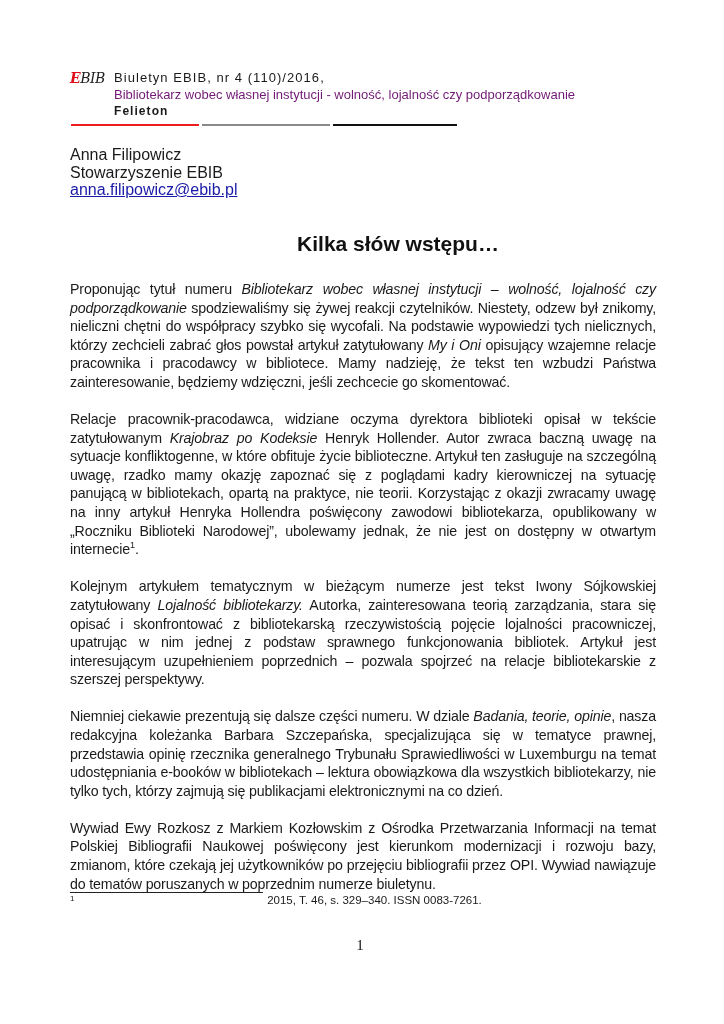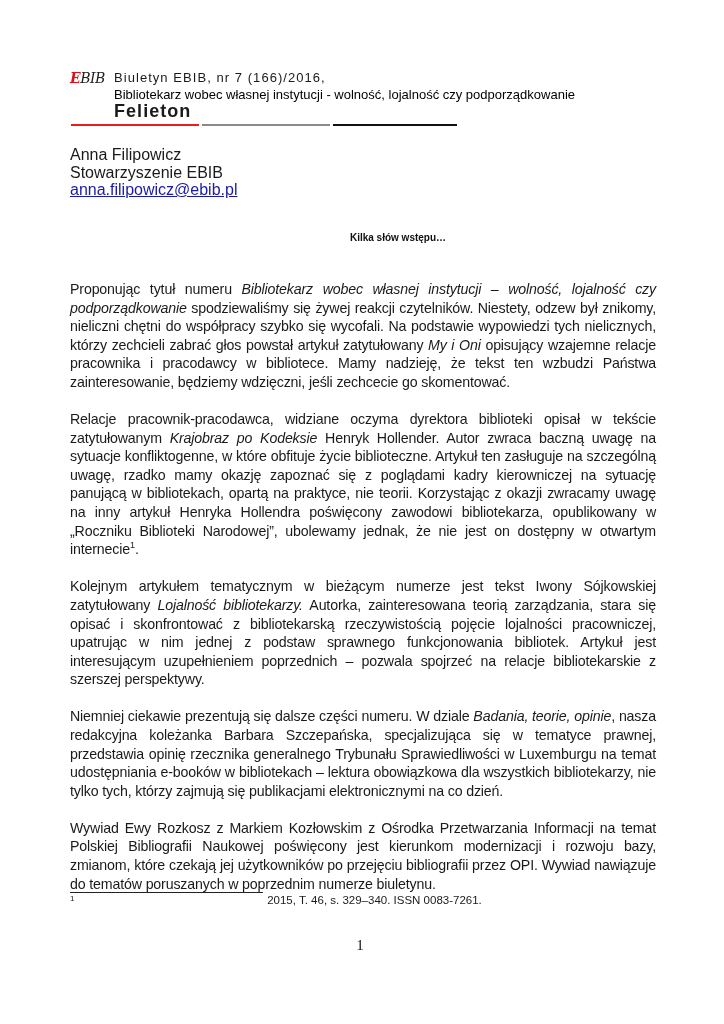--- a/index.html
+++ b/index.html
@@ -46,25 +46,25 @@
     }
     .h-line1 {
       font-size: 13px;
       letter-spacing: 1.05px;
       line-height: 17px;
       color: #1a1a1a;
     }
     .h-line2 {
       font-size: 13px;
       line-height: 17px;
-      color: #000000;
+      color: #701a75;
       white-space: nowrap;
     }
     .h-line3 {
-      font-size: 18px;
+      font-size: 12px;
       font-weight: bold;
       letter-spacing: 1.05px;
       line-height: 17px;
       color: #1a1a1a;
     }
     .rule {
       position: absolute;
       top: 124px;
       height: 2px;
     }
@@ -86,21 +86,21 @@
       text-decoration: underline;
     }
 
     
     .title {
       position: absolute;
       left: 0;
       width: 724px;
       top: 232px;
       text-align: center;
-      font-size: 10px;
+      font-size: 21px;
       font-weight: bold;
       color: #111;
     }
     .title span { position: relative; left: 36px; }
 
     
     .body {
       position: absolute;
       left: 70px;
       top: 280px;
@@ -171,21 +171,21 @@
 </head>
 <body>
 
 <div class="page">
 
   <div class="header">
     <div class="logo">
       <span class="e">E</span><span class="rest">BIB</span>
     </div>
     <div class="header-lines">
-      <div class="h-line1">Biuletyn EBIB, nr 7 (166)/2016,</div>
+      <div class="h-line1">Biuletyn EBIB, nr 4 (110)/2016,</div>
       <div class="h-line2">Bibliotekarz wobec własnej instytucji - wolność, lojalność czy podporządkowanie</div>
       <div class="h-line3">Felieton</div>
     </div>
   </div>
   <div class="rule red"></div>
   <div class="rule gray"></div>
   <div class="rule black"></div>
 
   <div class="author">
     <div>Anna Filipowicz</div>

